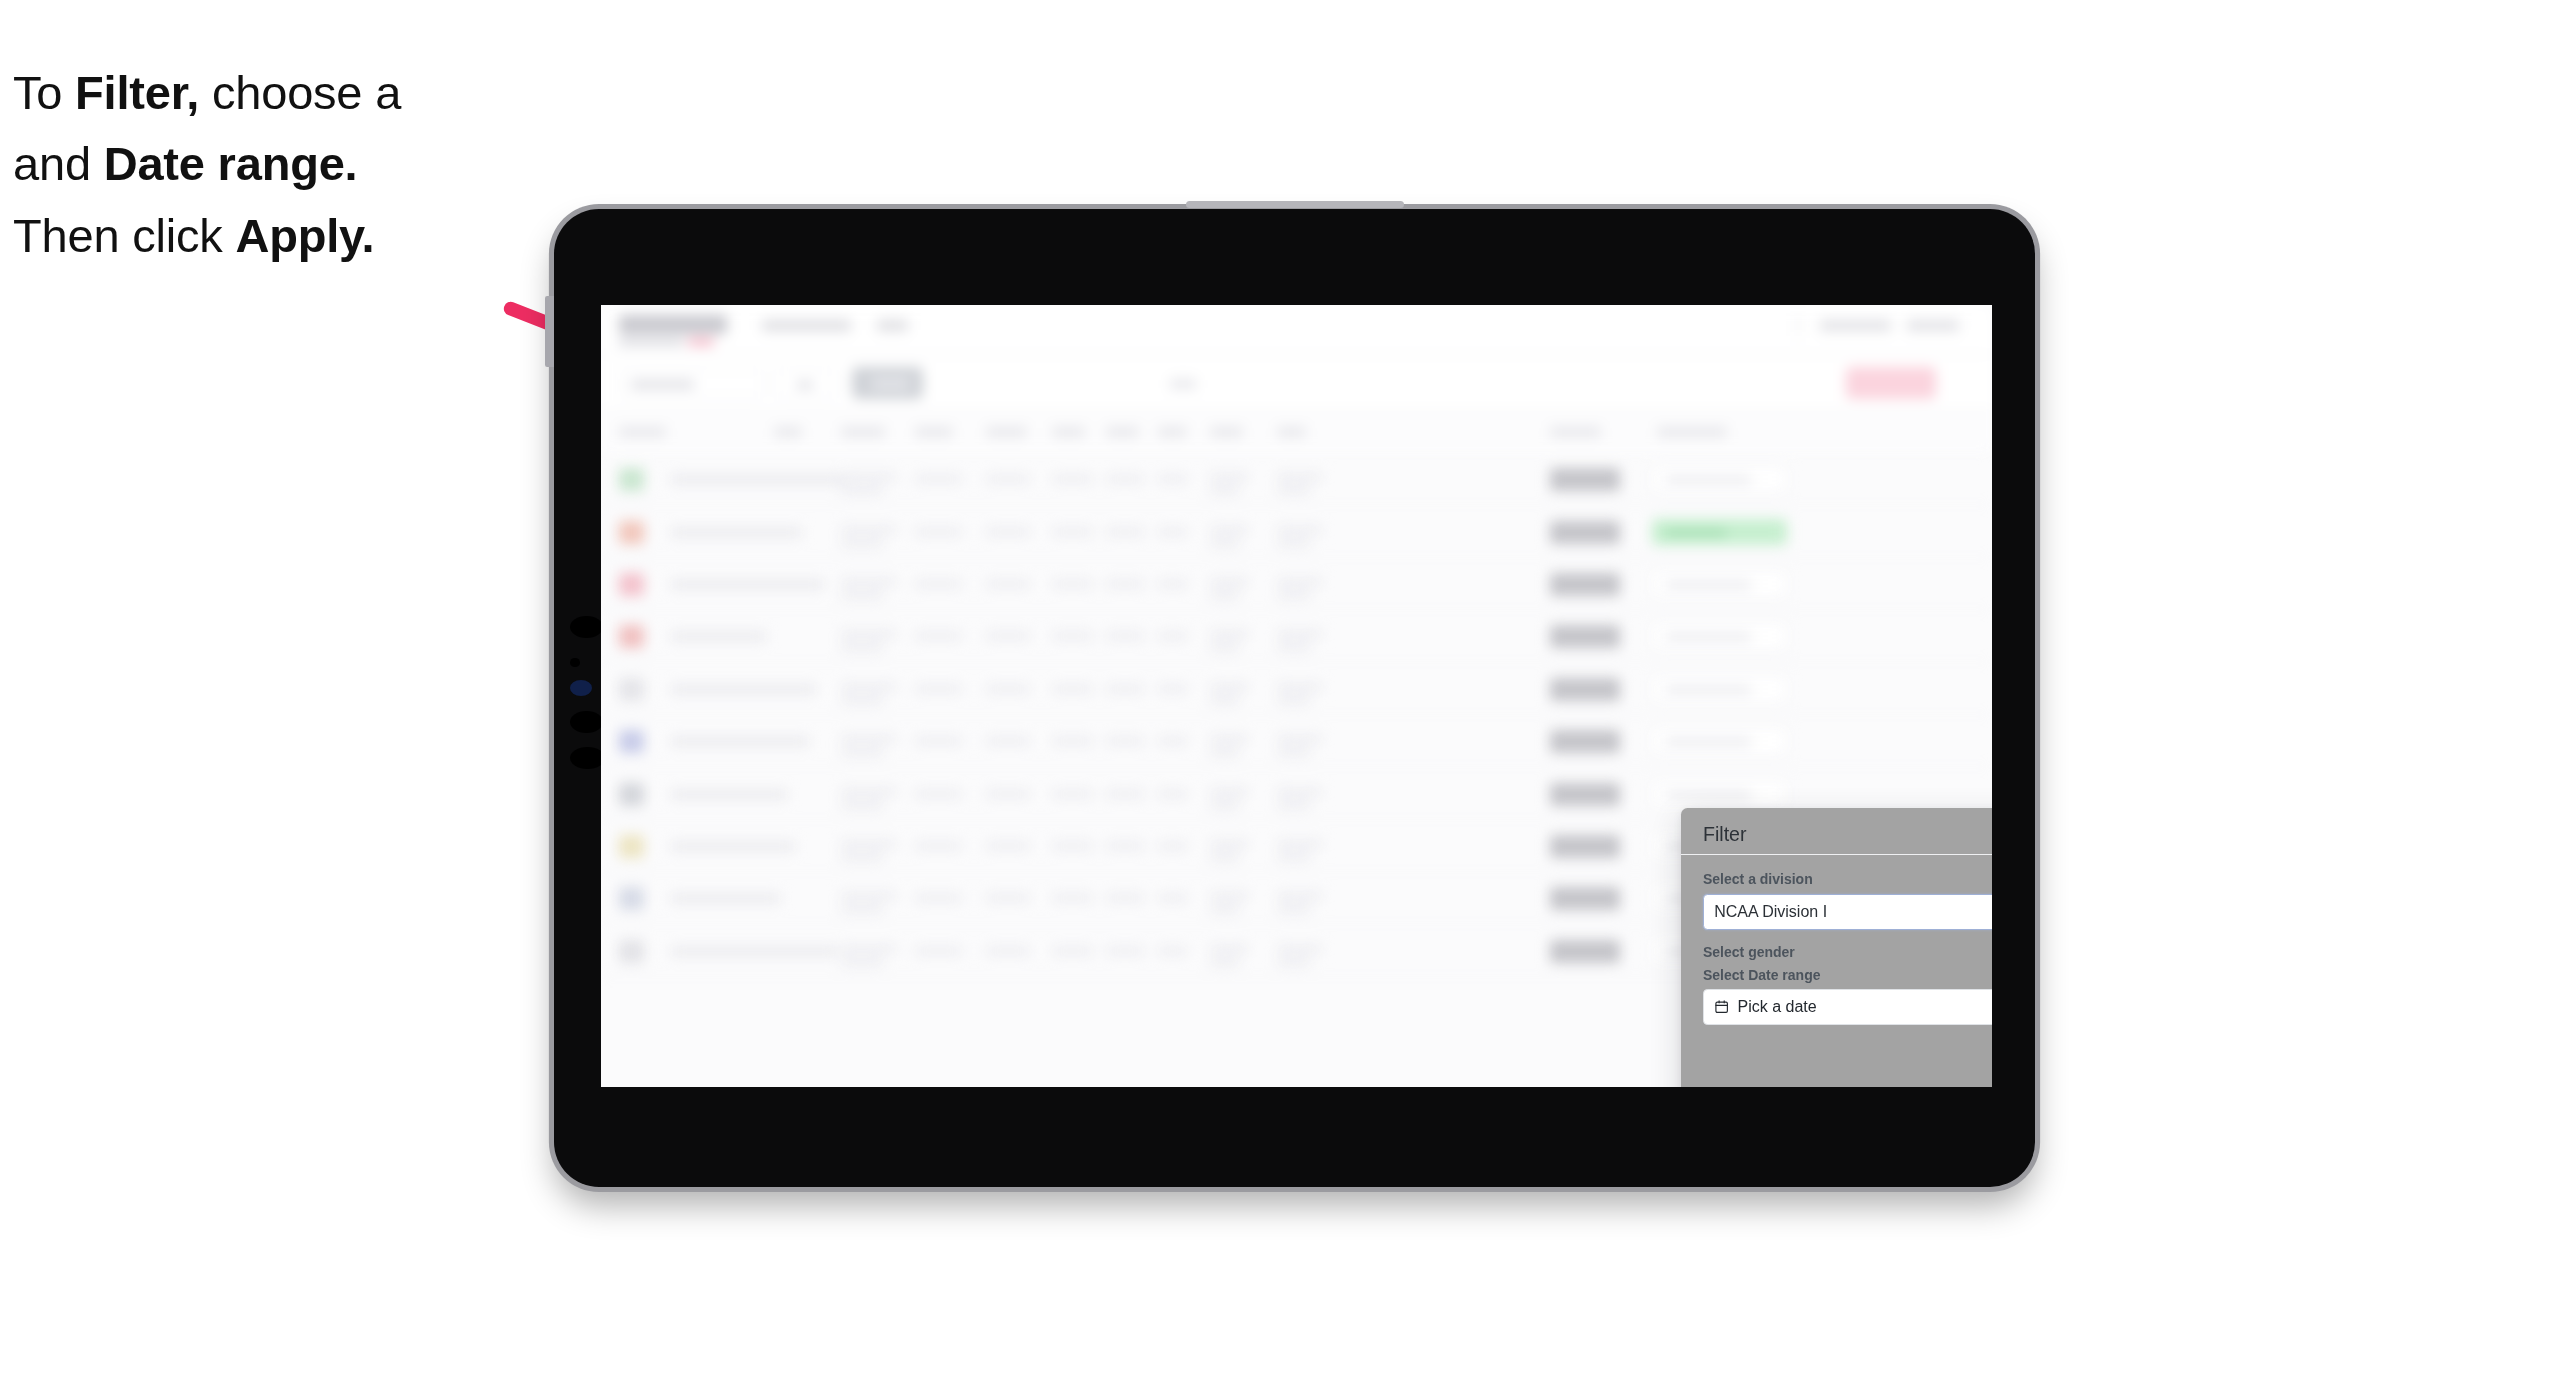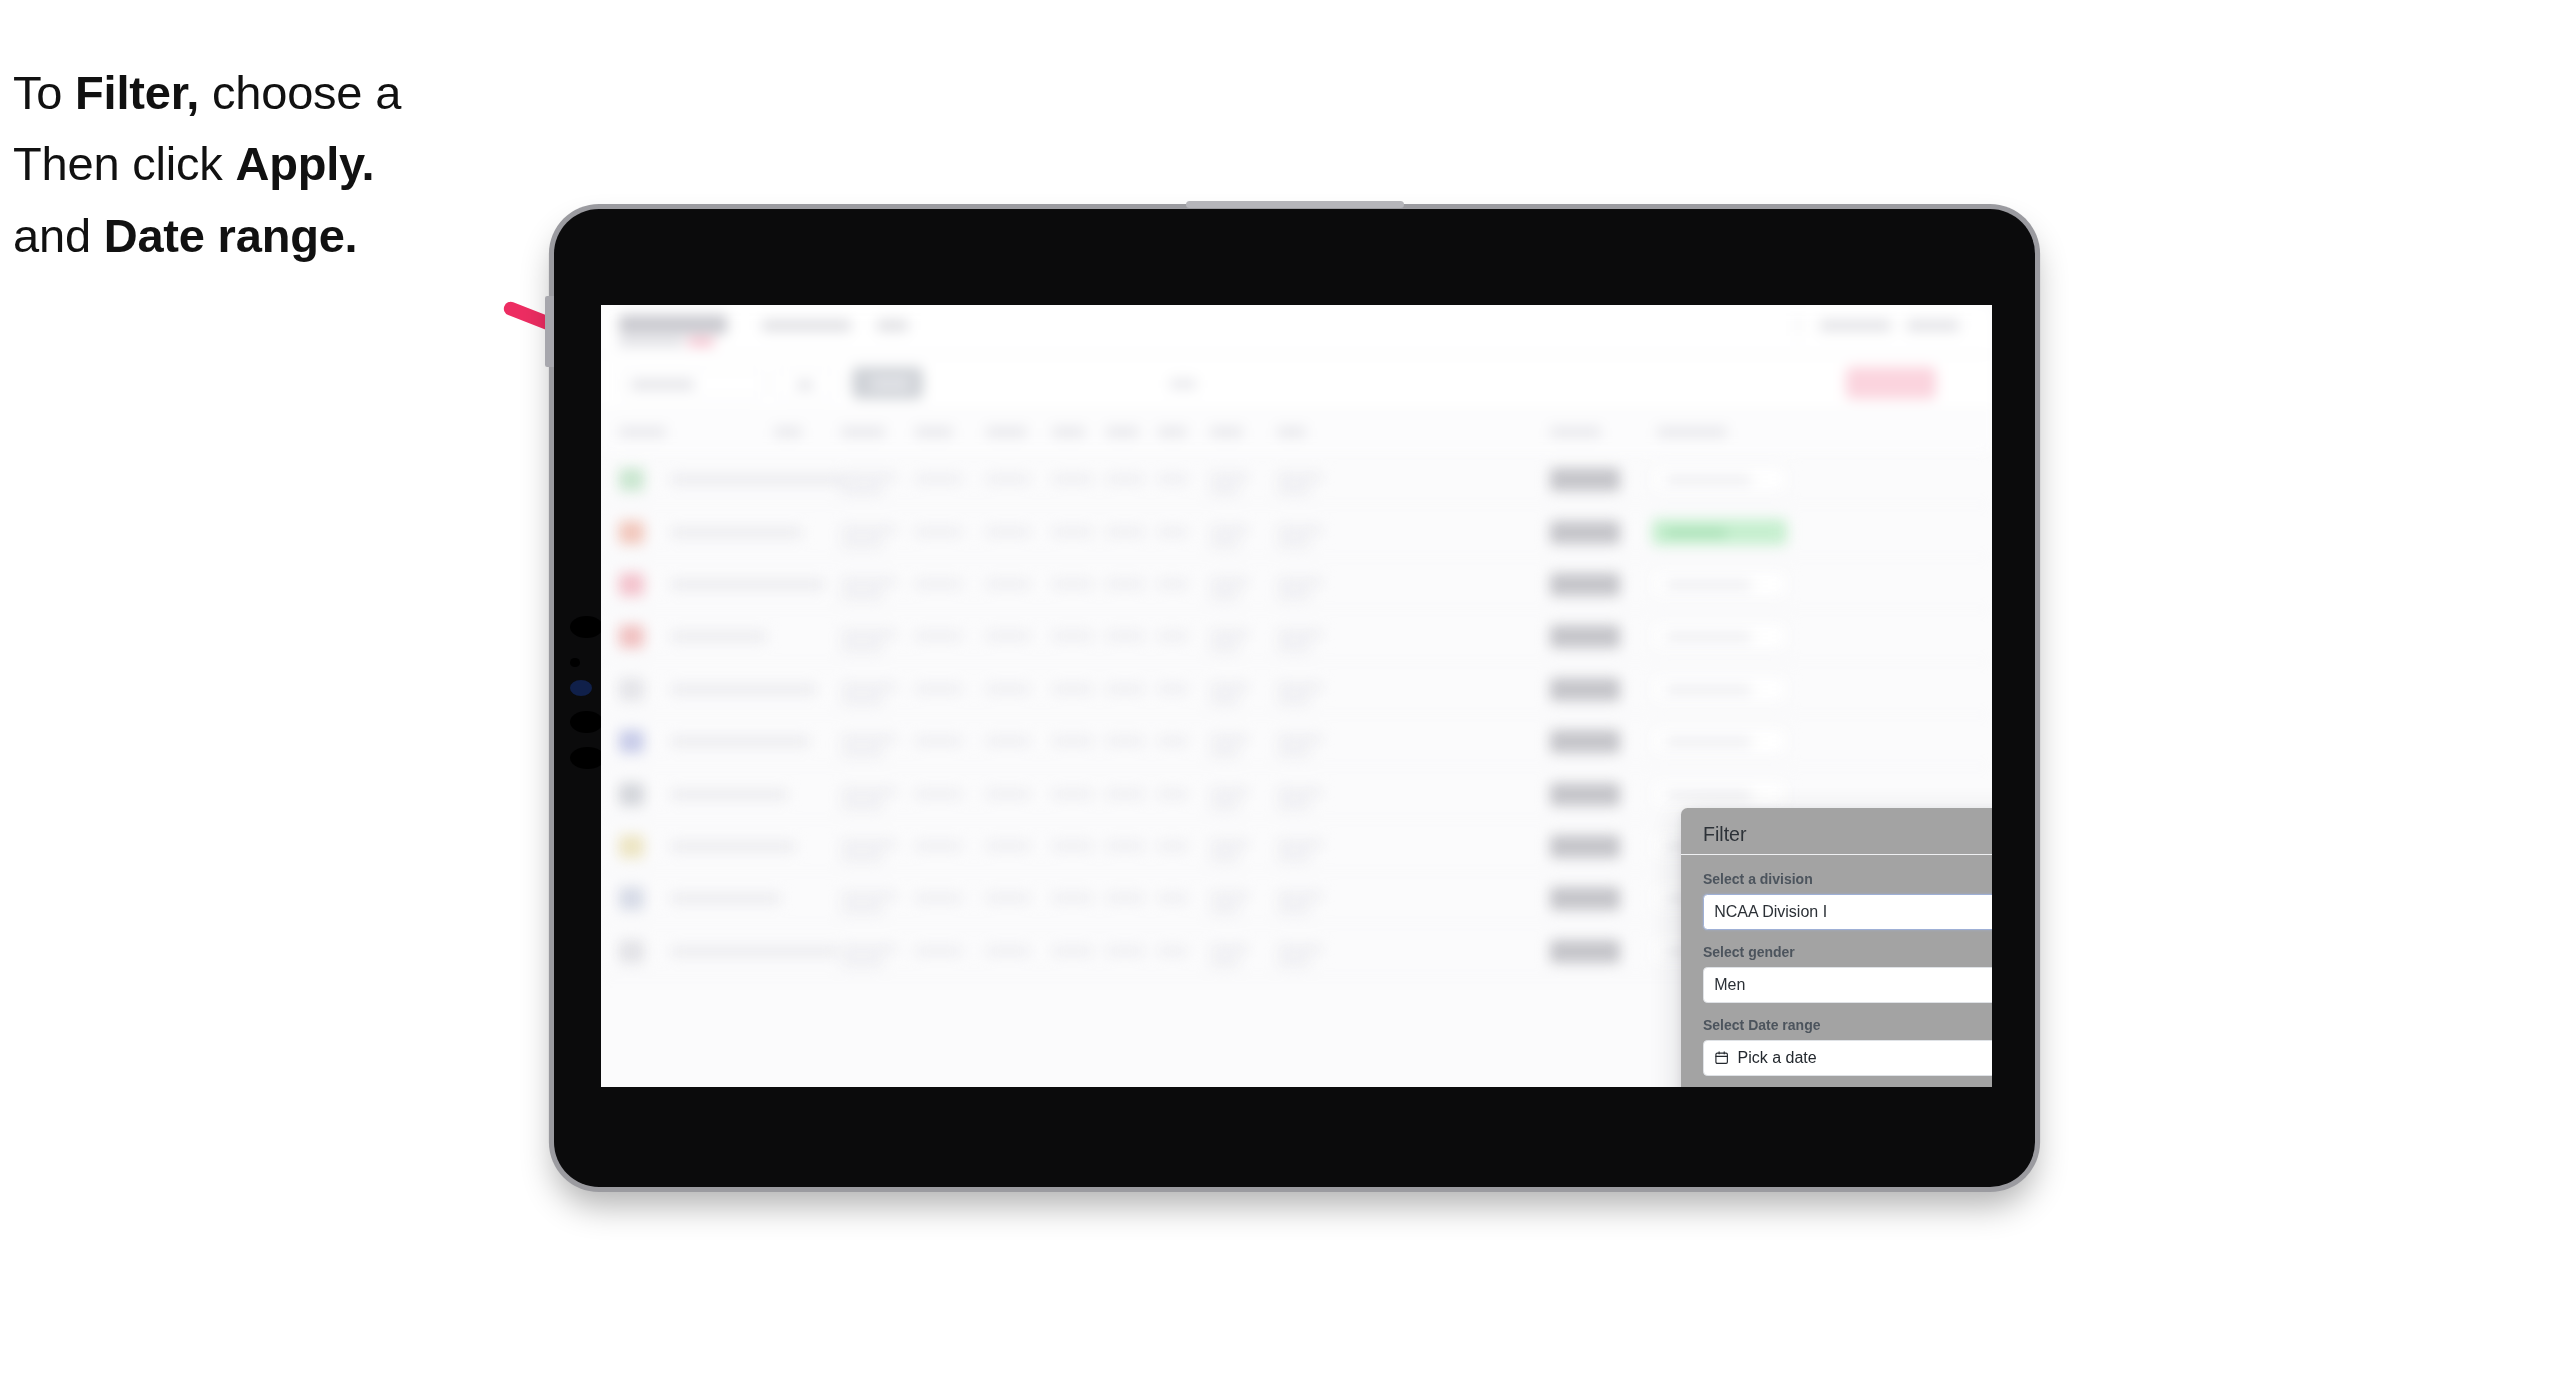--- a/index.html
+++ b/index.html
@@ -114,24 +114,24 @@
 </head>
 <body>
 
 <div id="stage">
 
   <div id="callout">
     <div>
       <span>To </span><b>Filter,</b><span> choose a</span>
     </div>
     <div>
-      <span>Then click </span><b>Apply.</b>
+      <span>and </span><b>Date range.</b>
     </div>
     <div>
-      <span>and </span><b>Date range.</b>
+      <span>Then click </span><b>Apply.</b>
     </div>
   </div>
 
   <svg id="arrow" viewBox="0 0 900 420">
     <line x1="62" y1="45" x2="790" y2="330" stroke="#ED2D62" stroke-width="19" stroke-linecap="round"></line>
     <polygon points="810,345 702,320 737,273" fill="#ED2D62"></polygon>
     <polygon points="812,347 700,322 742,268 762,276" fill="#ED2D62"></polygon>
   </svg>
 
   <div id="tablet">
@@ -390,24 +390,20 @@
 
         <div id="modal-body">
 
           <div class="fld-label">Select a division</div>
           <div class="fld focused">
             <span class="fld-val">NCAA Division I</span>
 
           </div>
 
           <div class="fld-label">Select gender</div>
-          <div class="fld">
-            <span class="fld-val">Men</span>
-
-          </div>
 
           <div class="fld-label">Select Date range</div>
           <div class="fld">
             <span class="cal-ico">
               <svg width="15.3" height="15.3" viewBox="0 0 24 24" fill="none" stroke="#23282e" stroke-width="1.8" stroke-linecap="round" stroke-linejoin="round">
                 <rect x="3" y="5" width="18" height="16" rx="2"></rect>
                 <line x1="3" y1="10" x2="21" y2="10"></line>
                 <line x1="8" y1="3" x2="8" y2="6"></line>
                   <line x1="16" y1="3" x2="16" y2="6"></line>
               </svg>

